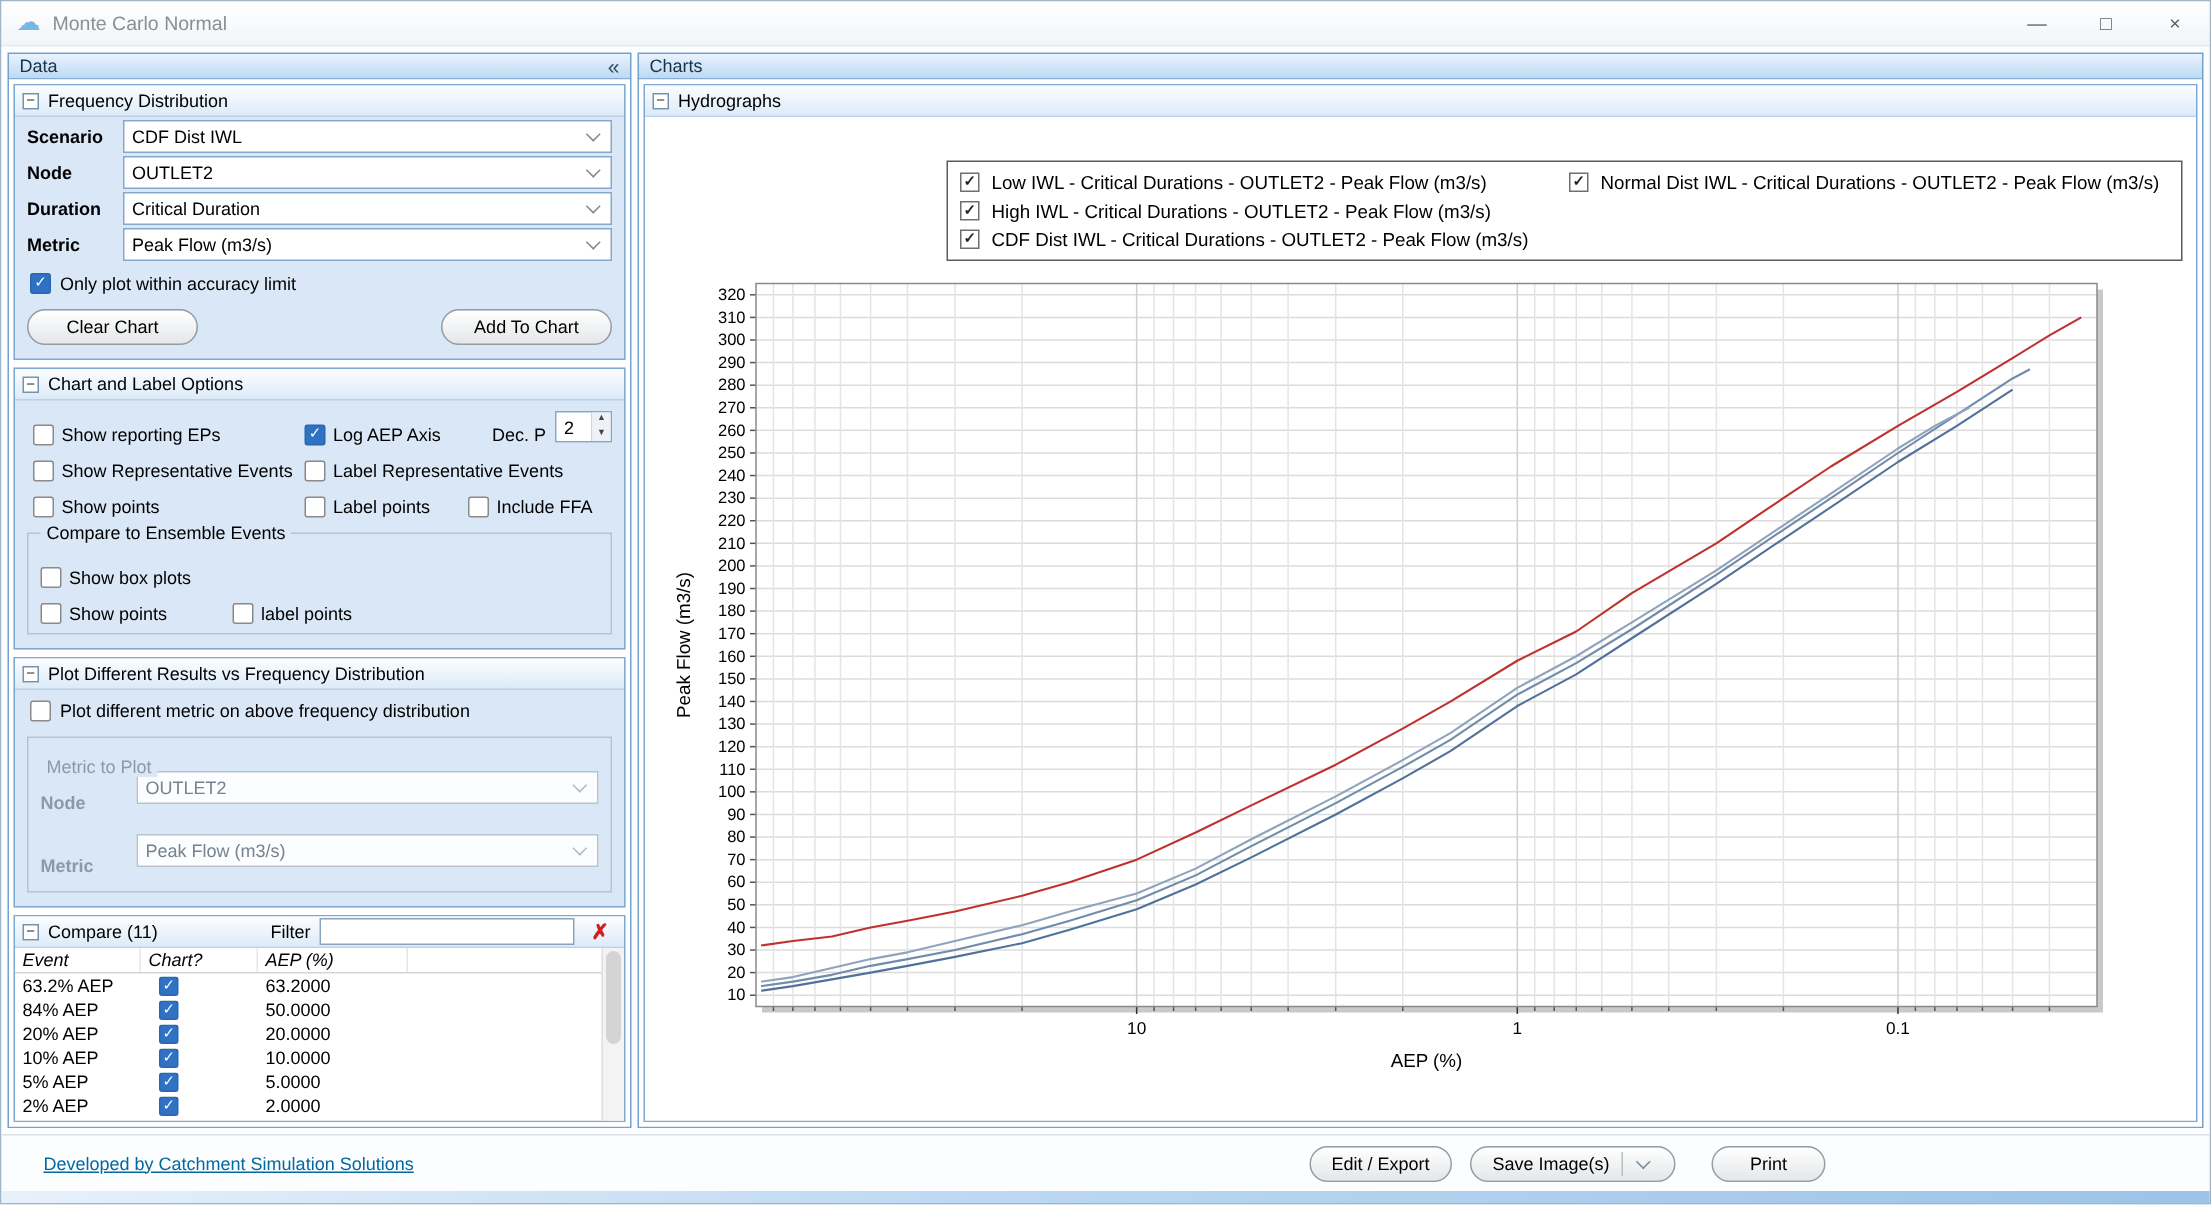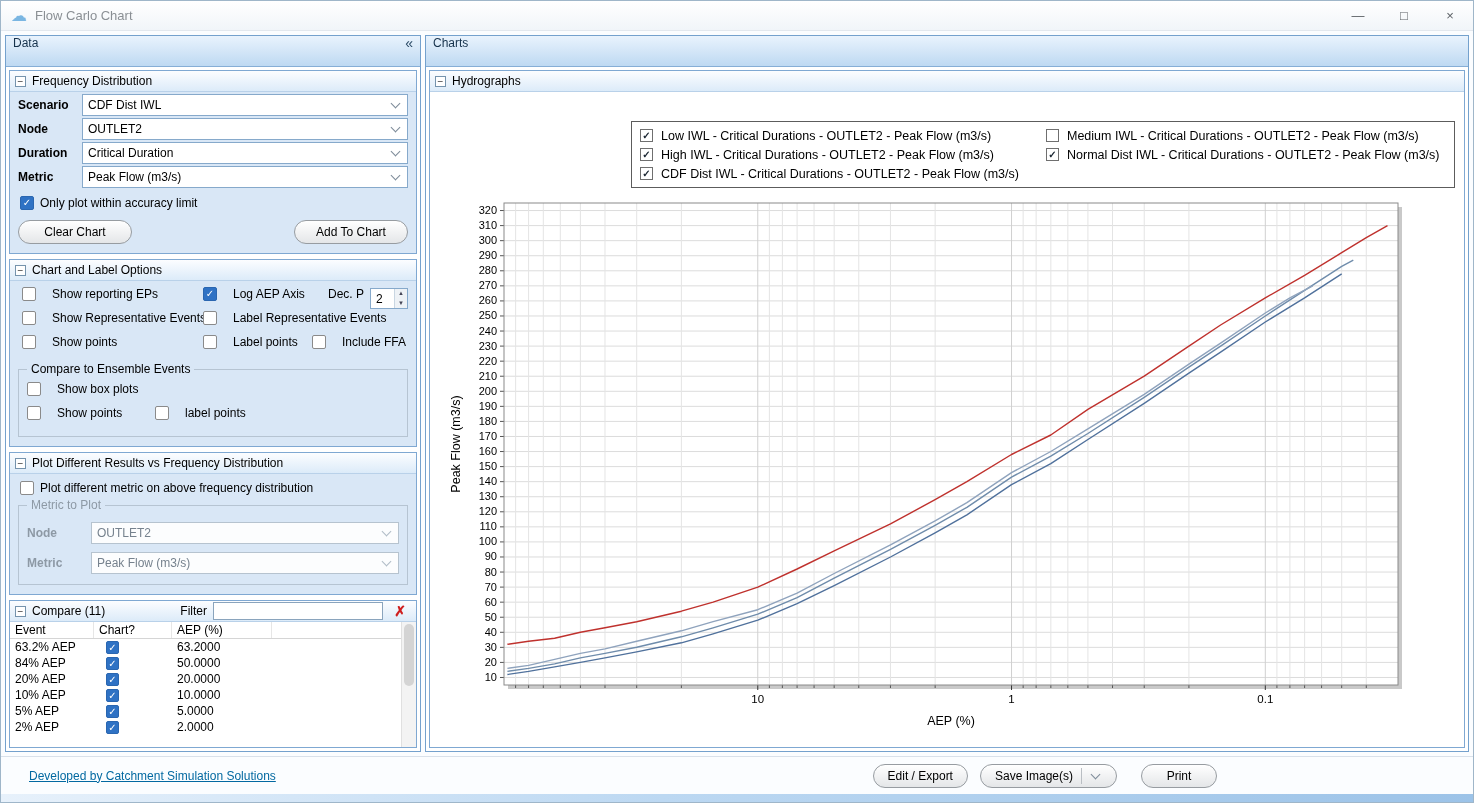--- a/index.html
+++ b/index.html
@@ -12,71 +12,71 @@
   .app-icon{margin:0 8px 0 10px;color:#7ab6e2;font-size:16px;line-height:16px;}
   .app-title{color:#8a8f94;font-size:13px;}
   .win-controls{margin-left:auto;display:flex;height:100%;}
   .win-btn{width:46px;height:100%;display:flex;align-items:center;justify-content:center;color:#5a5f64;font-size:13px;cursor:default;}
 
   
   .main{flex:1;display:flex;gap:4px;padding:4px;background:#fbfdff;min-height:0;}
   .panel{border:1px solid #74a1cd;background:#fff;display:flex;flex-direction:column;min-height:0;}
   .left-panel{width:416px;flex:none;}
   .right-panel{flex:1;}
-  .panel-header{height:31px;flex:none;display:flex;align-items:flex-start;padding:0 7px;background:linear-gradient(#e9f3fd,#bed9f2);border-bottom:1px solid #86aed6;color:#16324c;}
+  .panel-header{height:17px;flex:none;display:flex;align-items:center;padding:0 7px;background:linear-gradient(#e9f3fd,#bed9f2);border-bottom:1px solid #86aed6;color:#16324c;}
   .collapse-btn{margin-left:auto;color:#2a4a66;font-size:14px;line-height:14px;}
   .panel-body{flex:1;display:flex;flex-direction:column;gap:5px;padding:3px;background:#fff;min-height:0;}
 
   
   .group{border:1px solid #7fa8d2;background:#d9e7f6;flex:none;}
   .group-strip{height:21px;display:flex;align-items:center;gap:6px;padding:0 5px;background:linear-gradient(#fcfdff,#dcebf9);border-bottom:1px solid #b9d1e9;}
   .sec-icon{width:11px;height:11px;flex:none;border:1px solid #7593ad;background:#fff;color:#333;font-size:10px;line-height:9px;text-align:center;}
   .strip-title{white-space:nowrap;}
 
   
   .fd-row{display:flex;align-items:center;margin:2px 8px;}
   .fd-label{width:64px;flex:none;font-weight:bold;}
   .dropdown{flex:1;height:22px;background:#fff;border:1px solid #86a9cb;display:flex;align-items:center;padding:0 5px;}
   .dd-value{flex:1;white-space:nowrap;overflow:hidden;}
   .chev{width:7px;height:7px;flex:none;border-right:1.6px solid #7d8b99;border-bottom:1.6px solid #7d8b99;transform:rotate(45deg);margin:-4px 3px 0 4px;}
   .dropdown.disabled{border-color:#b6c3cf;background:#fcfdfe;color:#76828e;}
   .dropdown.disabled .chev{border-color:#b0bcc7;}
-  .dim{color:#8d99a5;}
+  .dim{color:#8d99a5;margin-top:20px;}
 
   
   .cbm{display:inline-block;width:14px;height:14px;flex:none;border:1px solid #8a8a8a;border-radius:2px;background:#fff;color:#fff;font-size:10px;line-height:12px;text-align:center;}
   .cbm.checked{background:#2f72c4;border-color:#2a66b0;}
   .cbx{display:inline-block;width:13px;height:13px;flex:none;border:1px solid #6f6f6f;background:#fff;color:#16222e;font-weight:bold;font-size:10px;line-height:11px;text-align:center;}
 
   .cbrow{display:flex;align-items:center;gap:6px;margin:8px 10px;}
 
   .btn-row{display:flex;justify-content:space-between;margin:10px 8px 9px;}
   .btn{height:24px;border:1px solid #979ca1;border-radius:12px;background:linear-gradient(#ffffff,#e4e6e8);display:inline-flex;align-items:center;justify-content:center;padding:0 14px;white-space:nowrap;}
   .btn.wfix{width:114px;}
 
   
   .opt-row{position:relative;height:24px;margin:0 6px;}
-  .opt{position:absolute;top:0;height:24px;display:flex;align-items:flex-start;gap:16px;white-space:nowrap;}
+  .opt{position:absolute;top:0;height:24px;display:flex;align-items:flex-end;gap:5px;white-space:nowrap;}
   .spinner{position:absolute;top:1px;width:38px;height:21px;background:#fff;border:1px solid #86a9cb;display:flex;align-items:stretch;}
   .spin-val{flex:1;padding:3px 0 0 5px;}
   .spin-btns{width:13px;display:flex;flex-direction:column;border-left:1px solid #c9d6e2;}
   .spin-b{flex:1;font-size:6px;line-height:9px;text-align:center;color:#445;background:#eef2f6;}
 
   .fieldset{position:relative;border:1px solid #b6c4d2;margin:10px 8px 9px;padding:12px 6px 6px;}
   .fieldset-title{position:absolute;top:-8px;left:8px;background:#d9e7f6;padding:0 4px;white-space:nowrap;}
 
   
   .compare{flex:1;display:flex;flex-direction:column;min-height:0;background:#fff;}
   .compare-strip{flex:none;}
   .filter-label{margin-left:auto;}
   .filter-input{width:170px;height:18px;border:1px solid #8aa4bd;padding:0 4px;font-family:"Liberation Sans",sans-serif;font-size:12px;background:#fff;}
   .clear-x{width:22px;text-align:center;color:#cf1f1f;font-weight:bold;font-size:14px;}
   .table{flex:1;position:relative;background:#fff;overflow:hidden;}
   .thead{display:flex;height:17px;border-bottom:1px solid #d5d5d5;}
-  .th{padding:1px 5px;border-right:1px solid #e6e6e6;white-space:nowrap;}
+  .th{padding:1px 5px;border-right:1px solid #e6e6e6;white-space:nowrap;font-style:italic;}
   .c1{width:84px;flex:none;}
   .c2{width:78px;flex:none;}
   .c3{width:100px;flex:none;}
   .trow{display:flex;height:16px;align-items:center;}
   .td{padding:0 5px;white-space:nowrap;overflow:hidden;}
   .ctr{display:flex;justify-content:flex-start;padding-left:12px;}
   .cbm.small{width:13px;height:13px;line-height:11px;}
   .vscroll{position:absolute;right:0;top:0;bottom:0;width:15px;background:#f3f3f3;border-left:1px solid #e0e0e0;}
   .vthumb{position:absolute;top:2px;left:2px;width:10px;height:62px;background:#d4d4d4;border-radius:5px;}
 
@@ -96,21 +96,21 @@
   .split-div{width:1px;height:16px;background:#b9bec3;margin:0 6px 0 8px;}
   .bottom-strip{height:8px;flex:none;background:linear-gradient(90deg,#e7f1fb,#bcd8f2 45%,#9cc3e8);}
 </style>
 </head>
 <body>
 
 <div class="window">
 
   <div class="titlebar">
     <span class="app-icon">☁</span>
-    <span class="app-title">Flow Carlo Chart</span>
+    <span class="app-title">Monte Carlo Normal</span>
     <div class="win-controls">
       <div class="win-btn">—</div>
       <div class="win-btn">□</div>
       <div class="win-btn">×</div>
     </div>
   </div>
 
   <div class="main">
 
     <div class="panel left-panel">
@@ -345,24 +345,20 @@
                   <span class="cbx">✓</span>
                   <span>Low IWL - Critical Durations - OUTLET2 - Peak Flow (m3/s)</span>
                 </div>
                 <div class="legend-item">
                   <span class="cbx">✓</span>
                   <span>High IWL - Critical Durations - OUTLET2 - Peak Flow (m3/s)</span>
                 </div>
                 <div class="legend-item">
                   <span class="cbx">✓</span>
                   <span>CDF Dist IWL - Critical Durations - OUTLET2 - Peak Flow (m3/s)</span>
-                </div>
-                <div class="legend-item">
-                  <span class="cbx"></span>
-                  <span>Medium IWL - Critical Durations - OUTLET2 - Peak Flow (m3/s)</span>
                 </div>
                 <div class="legend-item">
                   <span class="cbx">✓</span>
                   <span>Normal Dist IWL - Critical Durations - OUTLET2 - Peak Flow (m3/s)</span>
                 </div>
               </div>
             <svg id="plot-svg" width="1030" height="552">
                 <rect x="78" y="19" width="894" height="482" fill="#c9c9c9"></rect>
                 <rect x="74" y="15" width="894" height="482" fill="#ffffff"></rect>
                 <line x1="74" y1="489.46875" x2="968" y2="489.46875" stroke="#dcdcdc" stroke-width="1"></line>

